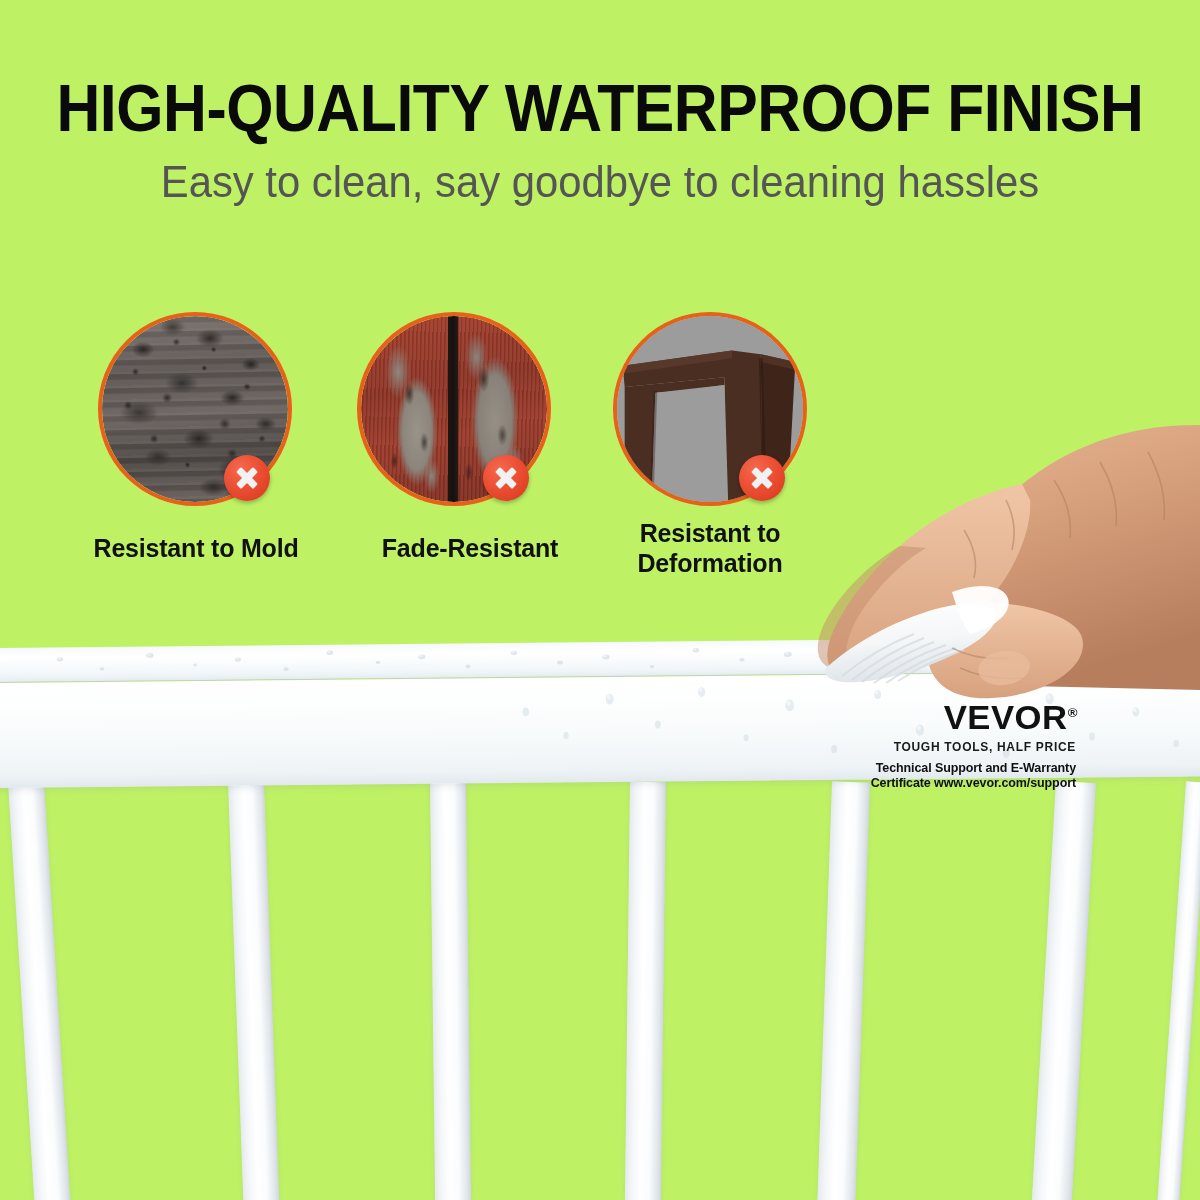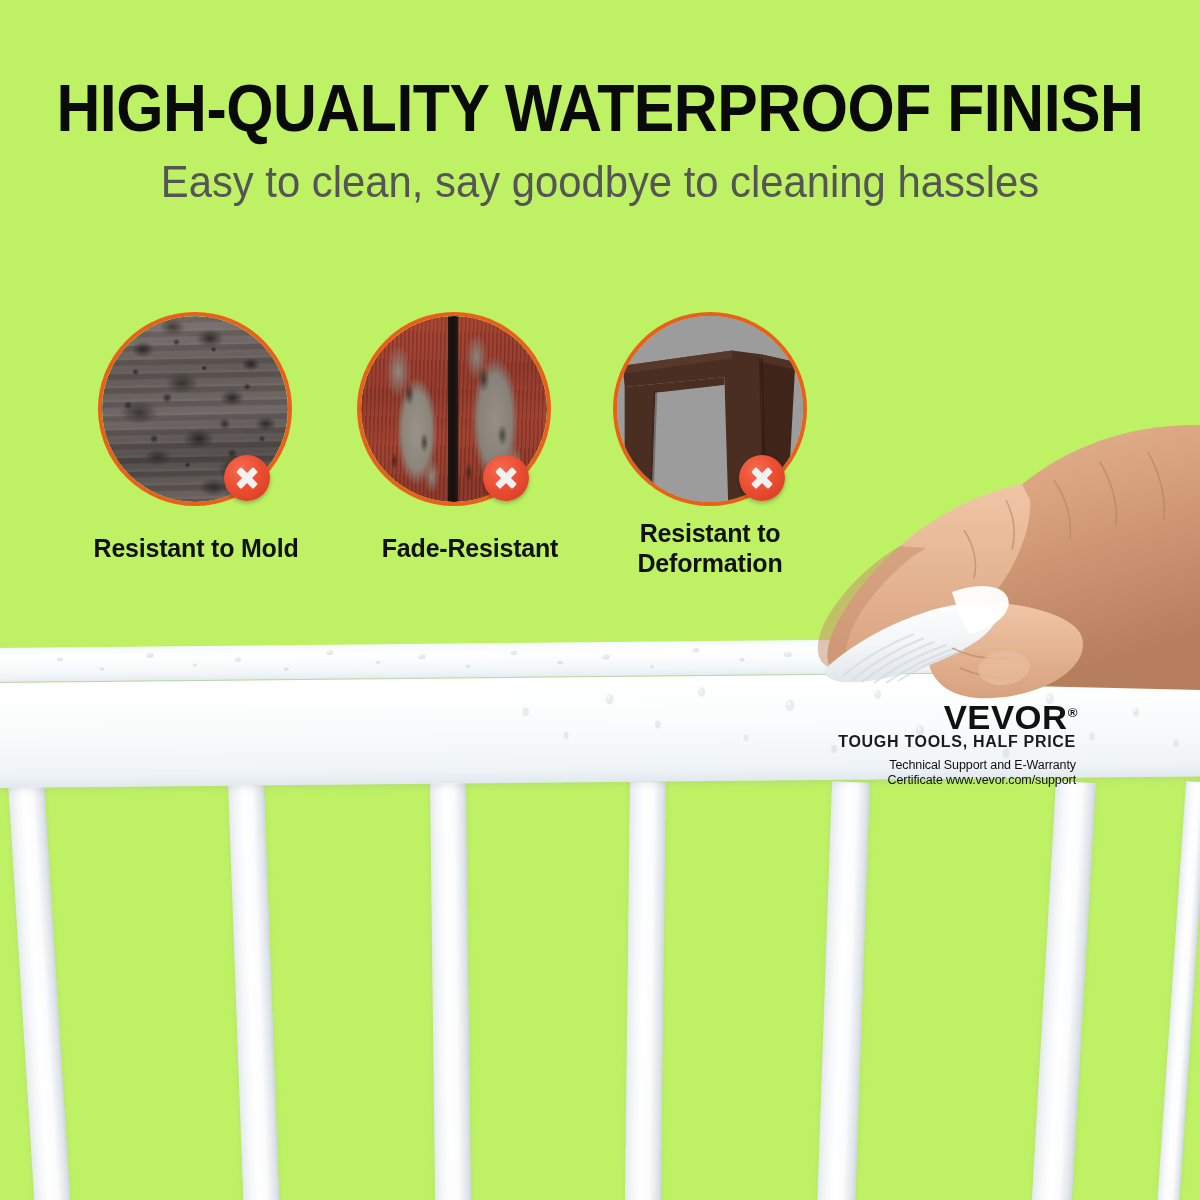--- a/index.html
+++ b/index.html
@@ -238,31 +238,31 @@
     display: inline-block;
     transform: scaleX(1.02);
   }
   .brand-reg {
     font-size: 13px;
     vertical-align: super;
     font-weight: 700;
     letter-spacing: 0;
   }
   .brand-tag {
-    font-size: 16px;
+    font-size: 12px;
     font-weight: 700;
     letter-spacing: 0.7px;
     color: #1a1a1a;
-    margin-top: 0;
+    margin-top: 7px;
     line-height: 1;
   }
   .brand-support {
     margin-top: 8px;
     font-size: 12.5px;
-    font-weight: 400;
+    font-weight: 700;
     color: #101010;
     line-height: 1.22;
     letter-spacing: -0.1px;
     white-space: pre-line;
   }
 </style>
 </head>
 <body>
 
 <div id="stage">

